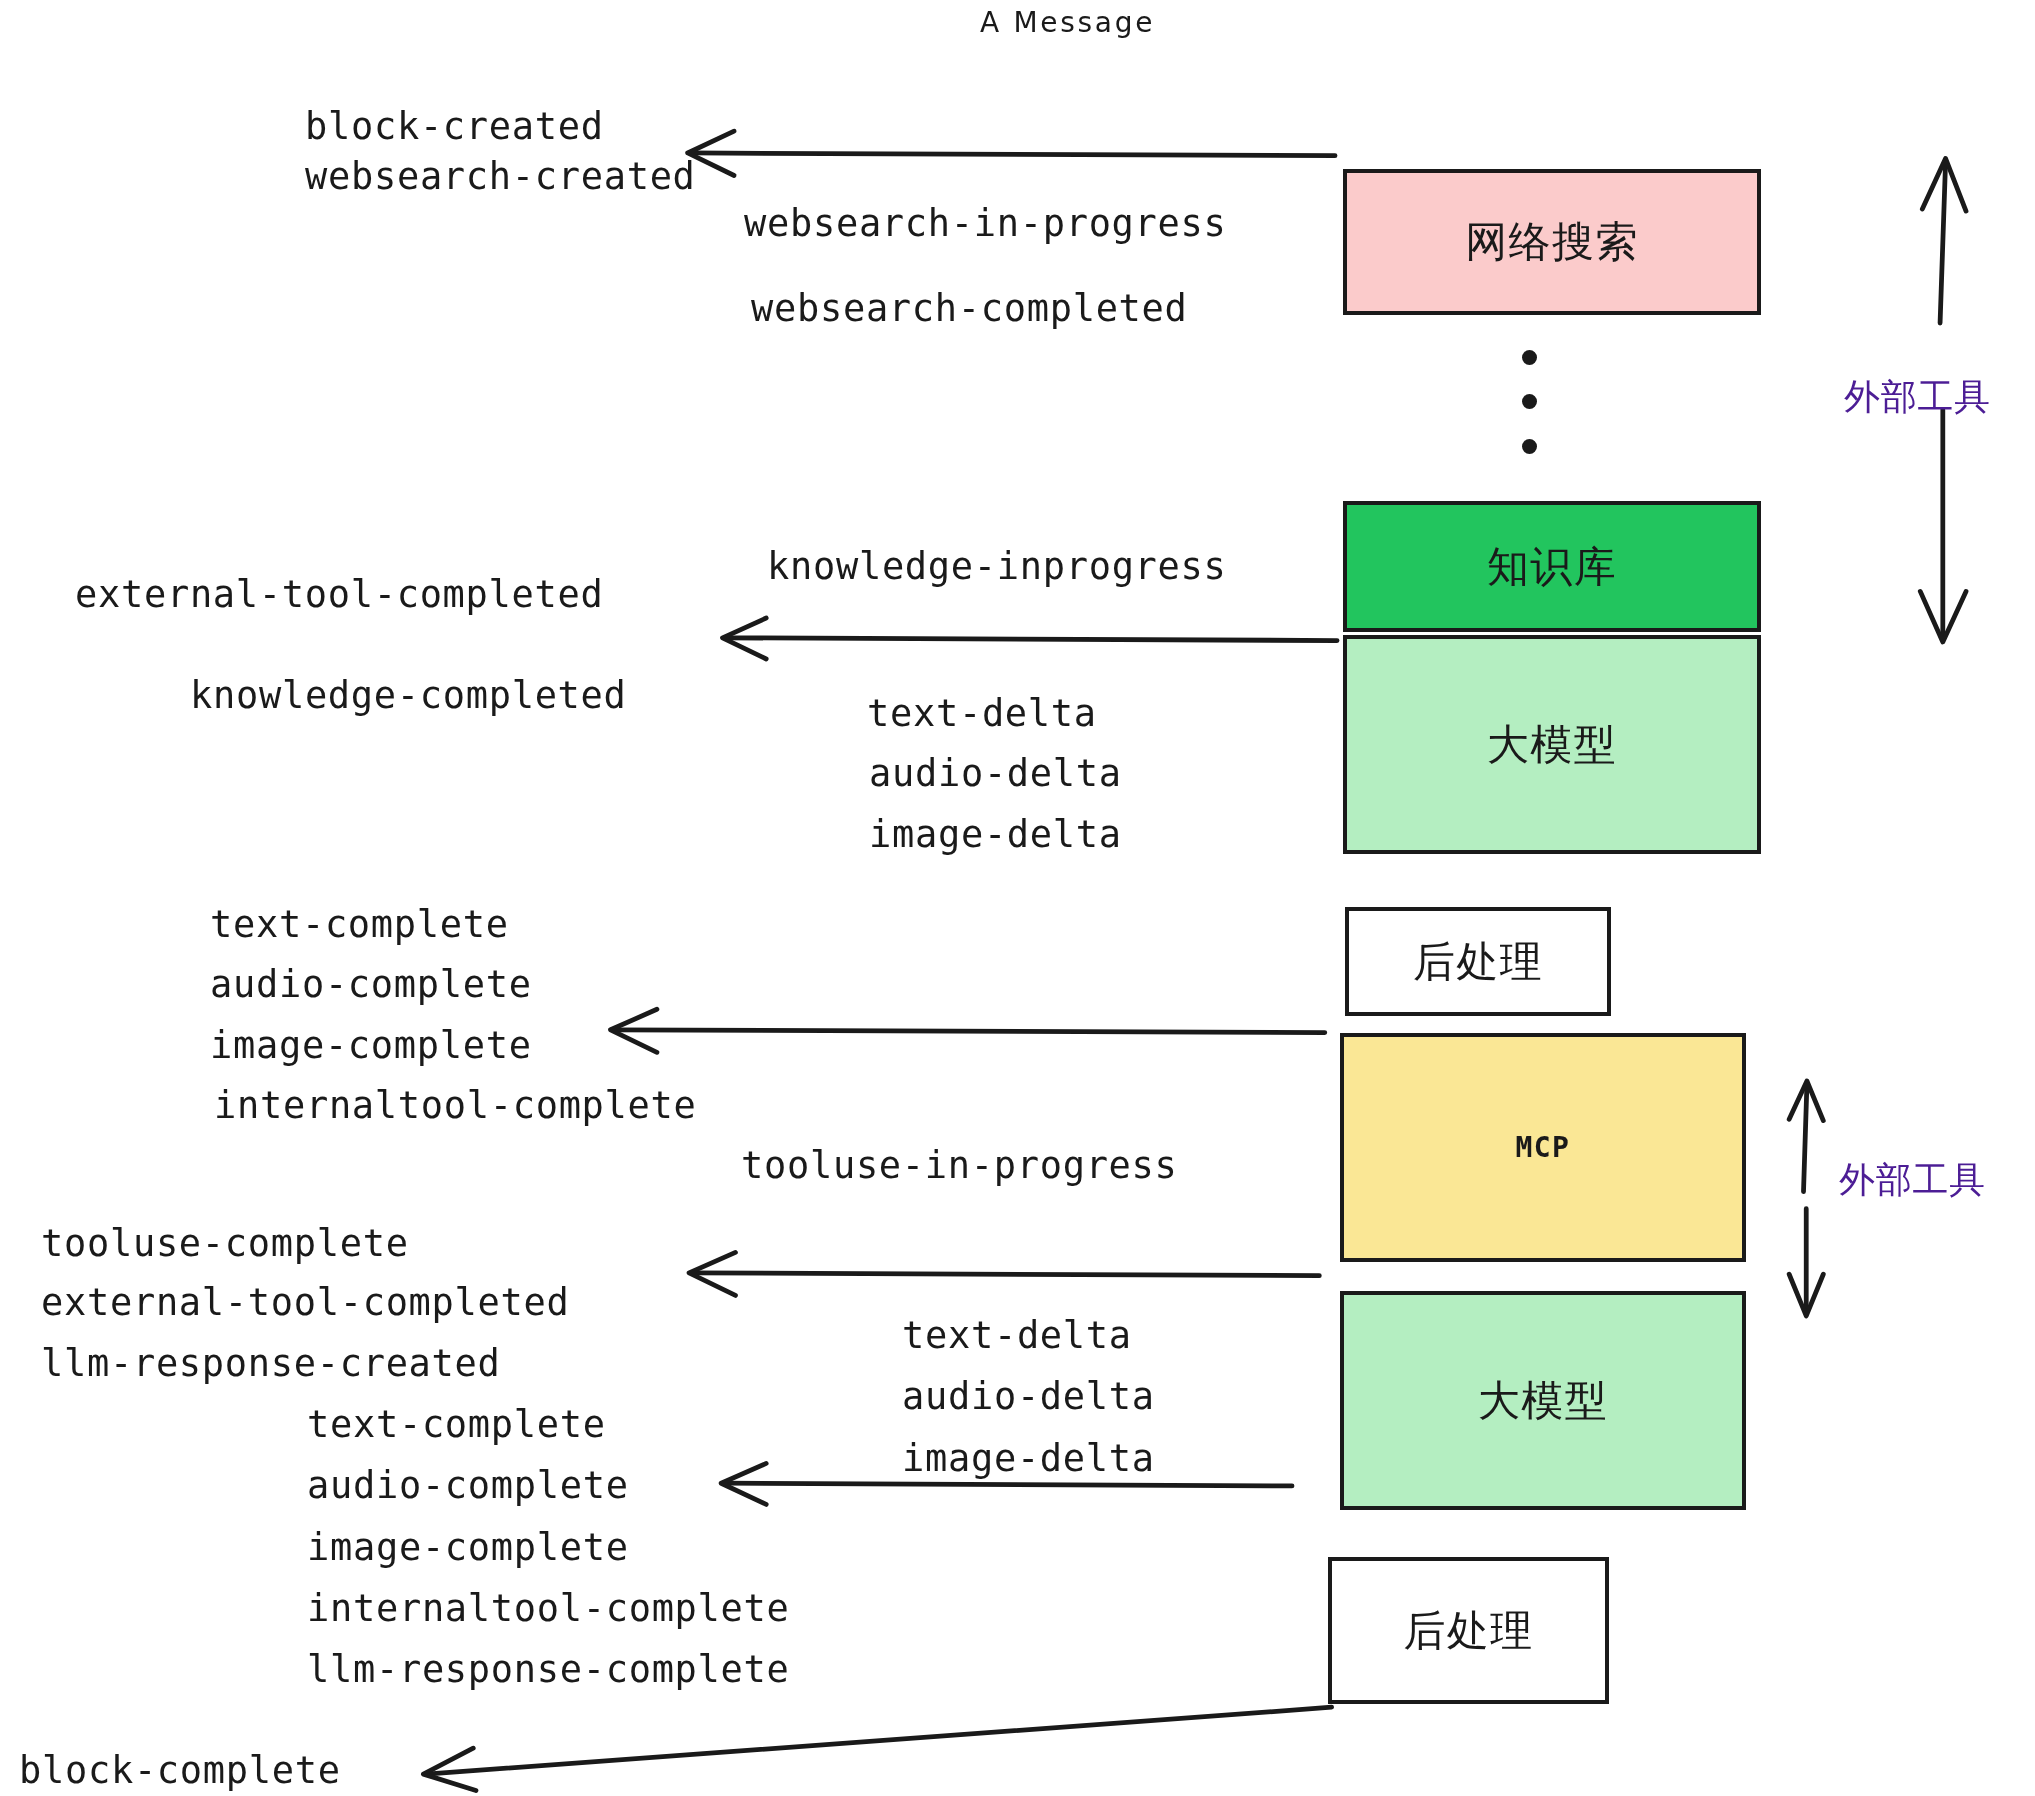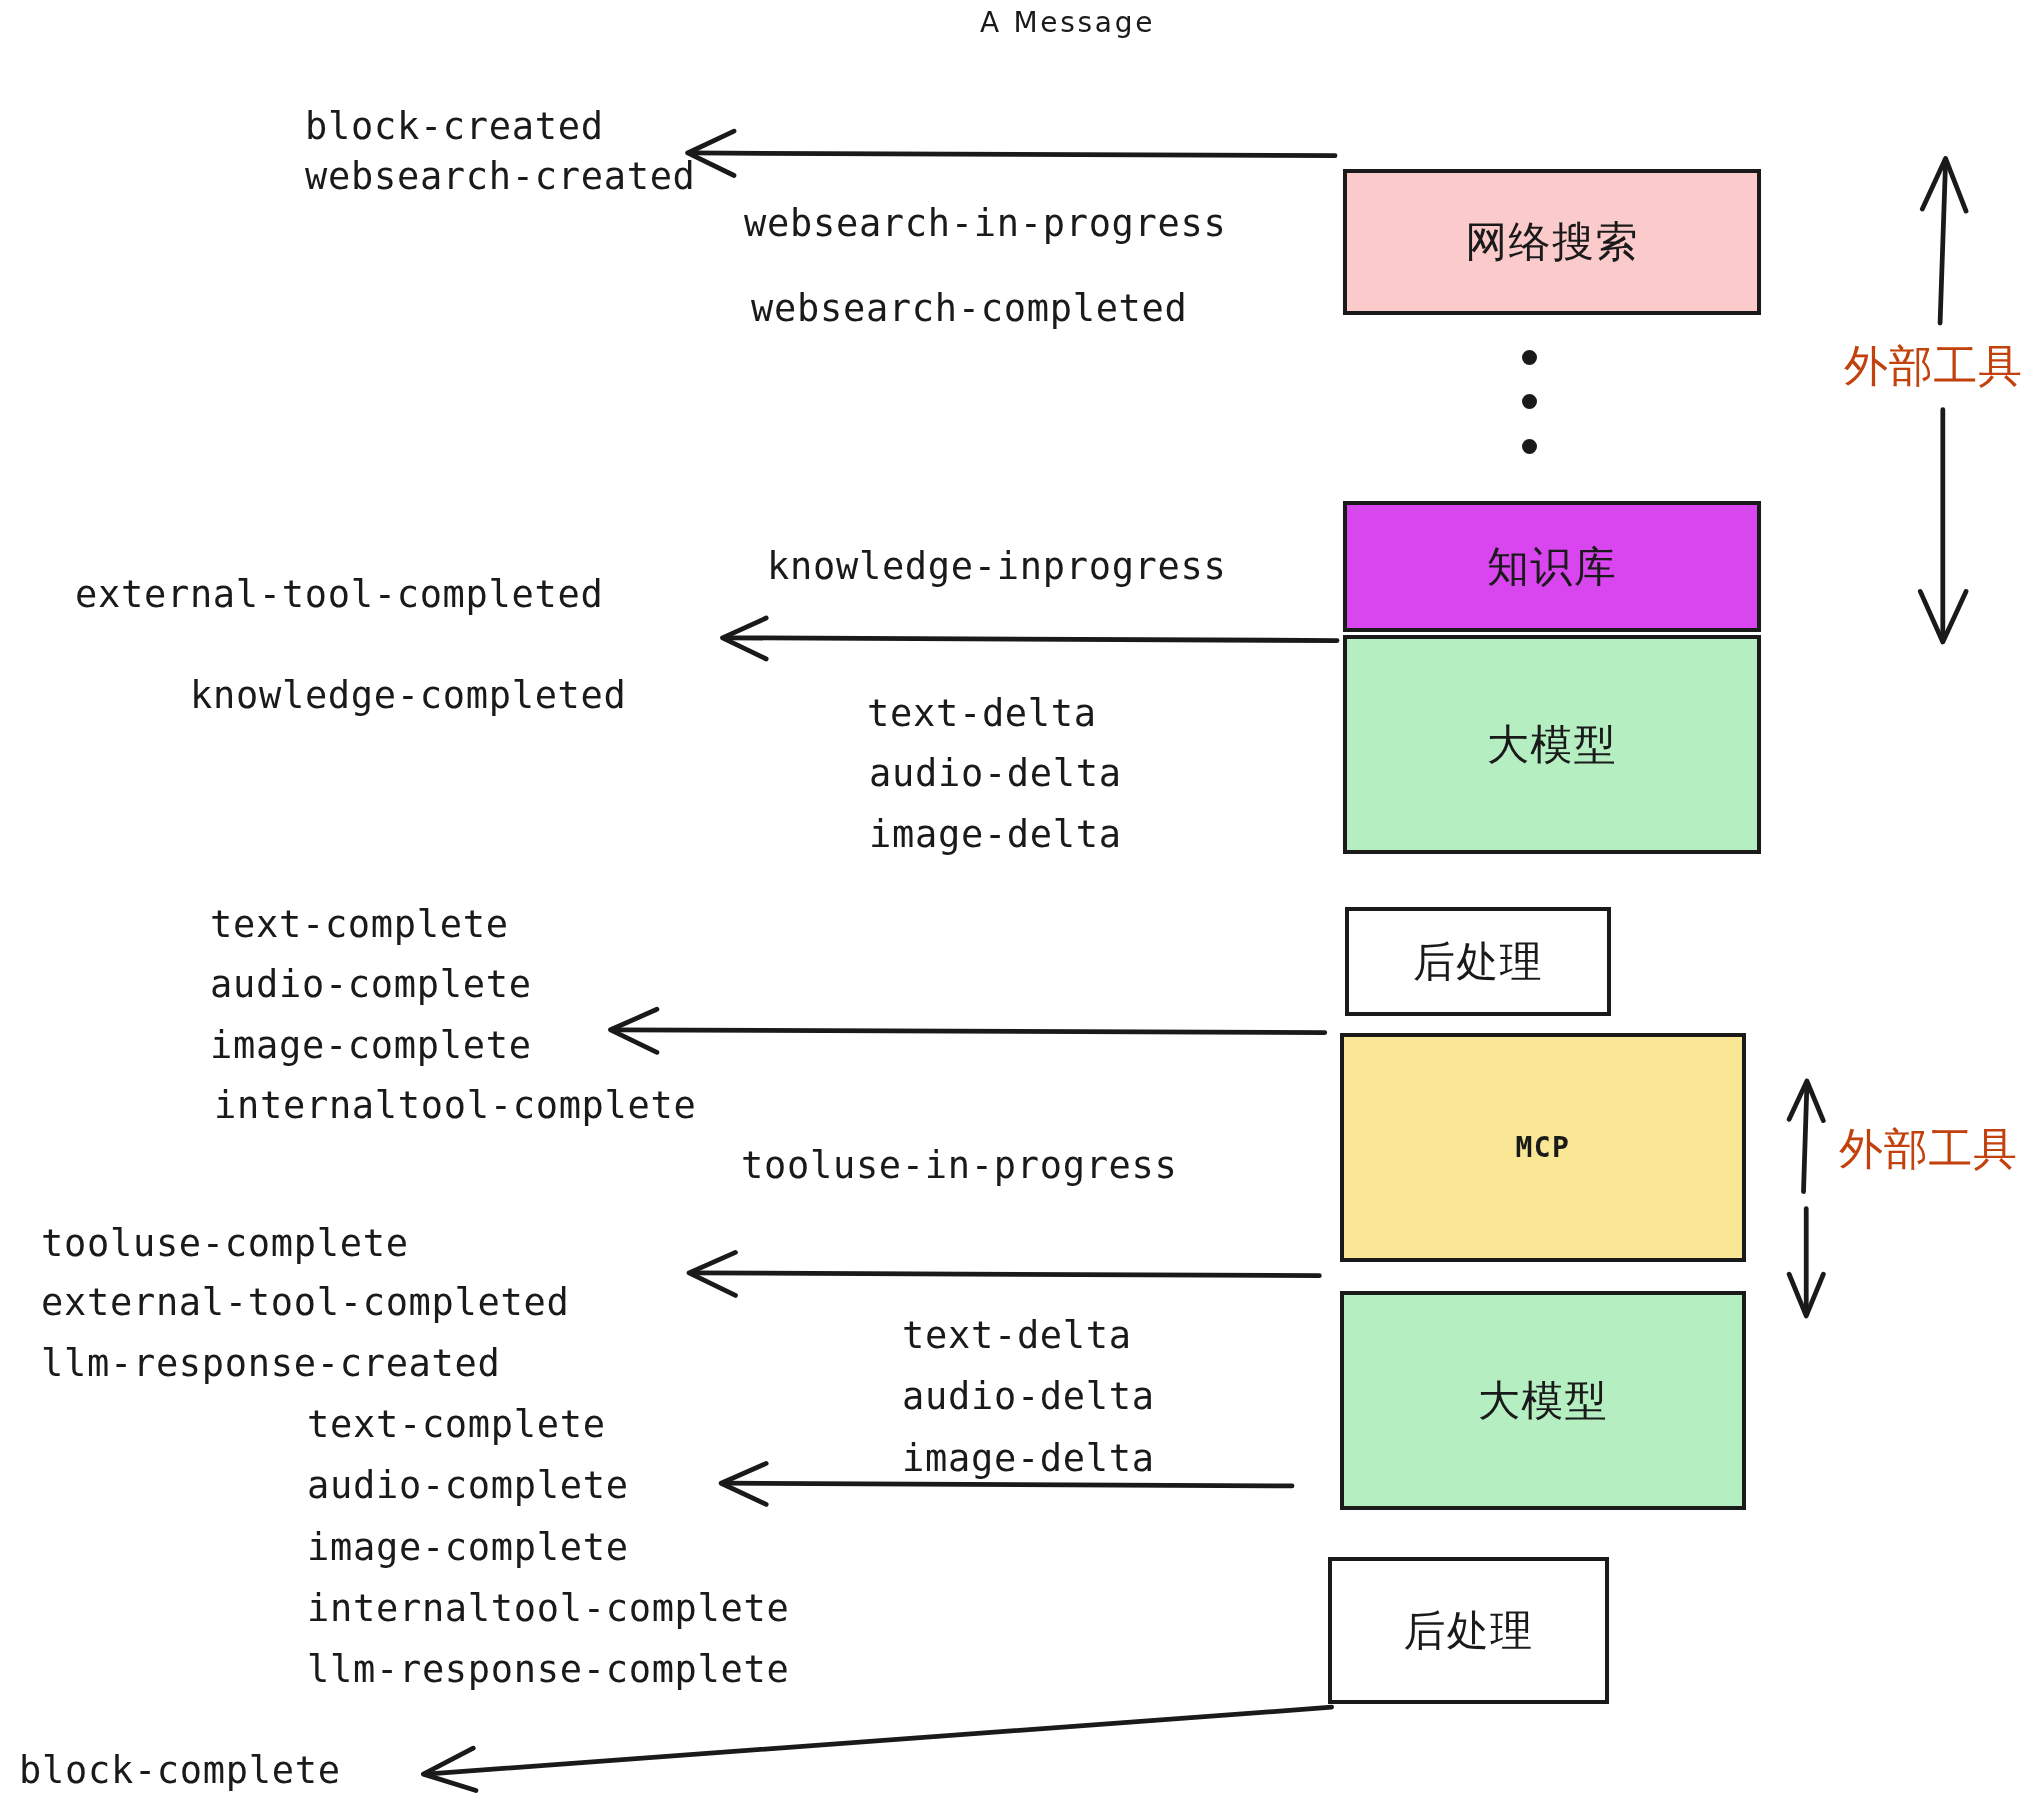--- a/index.html
+++ b/index.html
@@ -50,24 +50,25 @@
   }
   .dot{
     position:absolute;
     width:15px;height:15px;
     border-radius:50%;
     background:#1a1a1a;
   }
   .vlabel{
     position:absolute;
     font-family:"DejaVu Sans","Liberation Sans",sans-serif;
-    font-size:44px;
-    color:#c2410c;
+    font-size:36px;
+    color:#4c1d95;
     white-space:nowrap;
     letter-spacing:0.7px;
+    margin-top:36px;
   }
   svg.lay{
     position:absolute;
     left:0;top:0;
     width:2035px;height:1796px;
     pointer-events:none;
   }
 </style>
 </head>
 <body>
@@ -165,21 +166,21 @@
   <div class="lbl" style="left:19px;top:1752px;">block-complete</div>
 
   <div class="box" style="left:1343px;top:169px;width:418px;height:146px;background:#fbcbcb;">
     <span class="btxt">网络搜索</span>
   </div>
 
   <div class="dot" style="left:1522px;top:350px;"></div>
   <div class="dot" style="left:1522px;top:394px;"></div>
   <div class="dot" style="left:1522px;top:439px;"></div>
 
-  <div class="box" style="left:1343px;top:501px;width:418px;height:131px;background:#d946ef;">
+  <div class="box" style="left:1343px;top:501px;width:418px;height:131px;background:#22c55e;">
     <span class="btxt">知识库</span>
   </div>
 
   <div class="box" style="left:1343px;top:635px;width:418px;height:219px;background:#b4eec1;">
     <span class="btxt">大模型</span>
   </div>
 
   <div class="box" style="left:1345px;top:907px;width:266px;height:109px;background:#ffffff;">
     <span class="btxt">后处理</span>
   </div>

